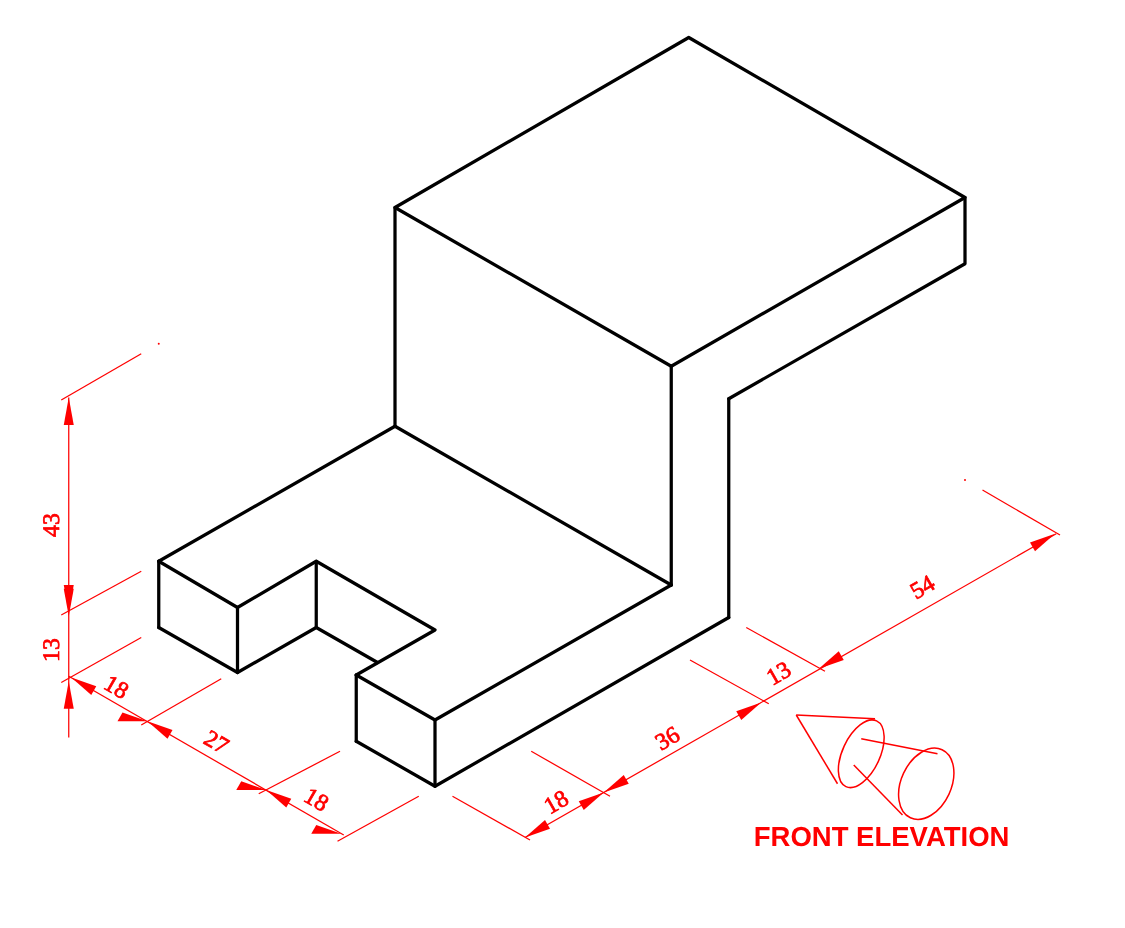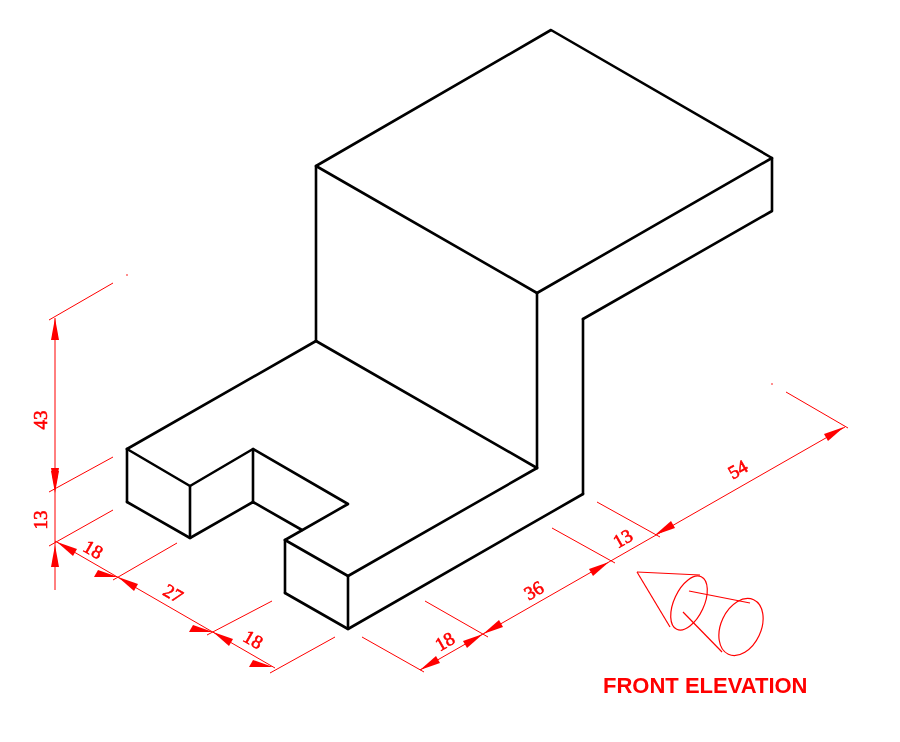--- a/index.html
+++ b/index.html
@@ -3,21 +3,21 @@
 <meta charset="utf-8">
 <style>
   html, body { margin: 0; padding: 0; background: #ffffff; }
   body { width: 900px; height: 742px; position: relative; overflow: hidden; }
   #drawing { position: absolute; left: 0; top: 0; width: 900px; height: 742px; }
   .obj { stroke: #000000; stroke-width: 2.6; fill: none; stroke-linecap: round; stroke-linejoin: round; }
   .dim { stroke: #ff0000; stroke-width: 1; fill: none; }
   .arrow { fill: #ff0000; stroke: none; }
   .dimtext { fill: #ff0000; font-family: "Liberation Serif", serif; font-size: 19px; font-weight: normal; stroke: #ff0000; stroke-width: 0.6; }
   .sym { stroke: #ff0000; stroke-width: 1.2; fill: none; }
-  .caption { position: absolute; left: 603px; top: 673px; color: #ff0000; font-family: "Liberation Sans", sans-serif; font-weight: bold; font-size: 22px; letter-spacing: 0px; white-space: nowrap; }
+  .caption { position: absolute; left: 603px; top: 657px; color: #ff0000; font-family: "Liberation Sans", sans-serif; font-weight: bold; font-size: 22px; letter-spacing: 0px; white-space: nowrap; }
 </style>
 </head>
 <body>
 
 <svg id="drawing" viewBox="0 0 900 742" xmlns="http://www.w3.org/2000/svg">
 
   <g>
 
     <polyline class="obj" points="316,166 551,30 772,158 537,293 316,166"></polyline>
 

